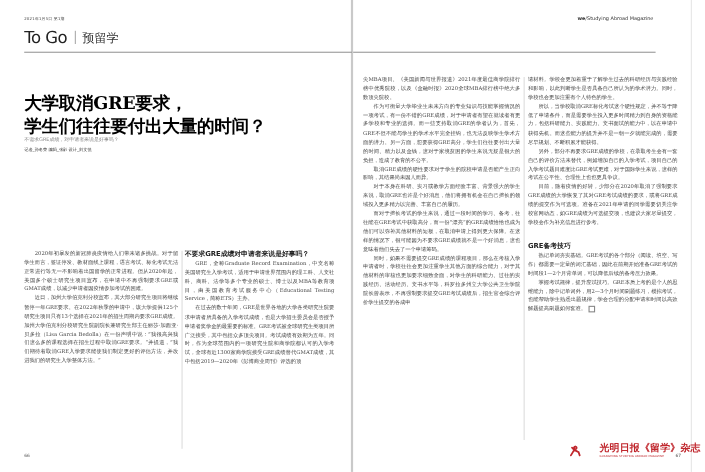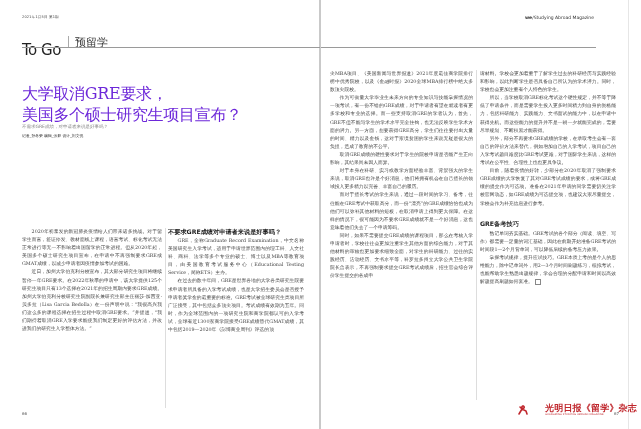--- a/index.html
+++ b/index.html
@@ -5,29 +5,29 @@
   html, body { margin:0; padding:0; }
   body { width:641px; height:429px; background:#ffffff; position:relative; overflow:hidden;
          font-family:"DejaVu Serif", serif; color:#222; }
   .page { position:absolute; top:0; height:429px; background:#fff; }
   .page-left { left:0; width:320px; }
   .page-right { left:321px; width:320px; }
   .spine { position:absolute; left:319px; top:0; width:2px; height:429px; background:#c9c9c9; }
   .edge-right { position:absolute; left:628px; top:0; width:1px; height:429px; background:#e6e6e6; }
   .issue-line { position:absolute; left:22px; top:15px; font-size:3.5px; color:#444; font-family:"DejaVu Sans", sans-serif; letter-spacing:0.2px; }
   .section-head { position:absolute; left:22px; top:25px; display:flex; align-items:center; }
-  .togo { font-family:"DejaVu Sans", sans-serif; font-size:15px; color:#222; letter-spacing:-0.5px;margin-top:16px; }
+  .togo { font-family:"DejaVu Sans", sans-serif; font-size:15px; color:#222; letter-spacing:-0.5px; }
   .sec-div { width:1px; height:12px; background:#aaa; margin:0 6px 0 7px; }
   .sec-cn { font-size:11px; font-weight:normal; color:#333; }
   .rule-top { position:absolute; top:47px; height:1px; background:#9a9a9a; }
   .rule-left { left:22px; width:298px; }
   .rule-right { left:321px; width:275px; }
   .brand { position:absolute; right:47px; top:15px; font-family:"DejaVu Sans", sans-serif; font-size:4.5px; color:#333; }
   .brand b { font-weight:bold; }
-  .title { position:absolute; left:22px; top:83px; font-size:16px; font-weight:normal; line-height:21px; color:#6d28d9; letter-spacing:-0.3px; }
+  .title { position:absolute; left:22px; top:83px; font-size:16px; font-weight:bold; line-height:21px; color:#000000; letter-spacing:-0.3px; }
   .subtitle { position:absolute; left:22px; top:124px; font-size:4.5px; color:#888; font-family:"DejaVu Sans", sans-serif; }
   .credits { position:absolute; left:22px; top:133px; font-size:3.8px; color:#333; font-family:"DejaVu Sans", sans-serif; }
   .col { position:absolute; font-size:4.8px; line-height:8.1px; color:#444; text-align:justify; }
   .col p { margin:0; text-indent:2em; }
   .col h3 { margin:0 0 1px 0; font-size:6.2px; line-height:8px; font-weight:bold; color:#222; font-family:"DejaVu Sans", sans-serif; }
   .col h4 { margin:12px 0 2px 0; font-size:6.2px; font-weight:bold; color:#222; font-family:"DejaVu Sans", sans-serif; }
   .c1 { left:22px; top:228px; width:140px; }
   .c2 { left:168px; top:228px; width:136px; }
   .c3 { left:330px; top:70px; width:143px; }
   .c4 { left:480px; top:70px; width:136px; }
@@ -53,21 +53,21 @@
   <span class="togo">To Go</span>
   <span class="sec-div"></span>
   <span class="sec-cn">预留学</span>
 </div>
 <div class="brand"><b>we</b><span>/Studying Abroad Magazine</span></div>
 <div class="rule-top rule-left"></div>
 <div class="rule-top rule-right"></div>
 
 <div class="title">
   <div>大学取消GRE要求，</div>
-  <div>美国多个硕士研究生项目宣布？</div>
+  <div>学生们往往要付出大量的时间？</div>
 </div>
 <div class="subtitle">不需求GRE成绩，对申请者来说是好事吗？</div>
 <div class="credits">记者_孙冬荣  编辑_张影  设计_刘文悦</div>
 
 <div class="col c1">
   <p>2020年初暴发的新冠肺炎疫情给人们带来诸多挑战。对于留学生而言，签证停发、教材面线上课程，语言考试、标化考试无法正常进行等无一不影响着出国留学的正常进程。但从2020年起，美国多个硕士研究生项目宣布，在申请中不再强制要求GRE或GMAT成绩，以减少申请者因疫情参加考试的困难。</p>
   <p>近日，加州大学伯克利分校宣布，其大部分研究生项目将继续暂停一年GRE要求。在2022年秋季的申请中，该大学提供125个研究生项目只有13个选择在2021年的招生周期内要求GRE成绩。加州大学伯克利分校研究生院副院长兼研究生部主任丽莎·加西亚·贝多拉（Lisa Garcia Bedolla）在一份声明中说：“我很高兴我们这么多的课程选择在招生过程中取消GRE要求。”并提道，“我们期待着取消GRE入学要求能使我们制定更好的评估方法，并改进我们的研究生入学整体方法。”</p>
 </div>
 <div class="col-rule" style="left:165px; top:228px; height:180px;"></div>
 <div class="col c2">

